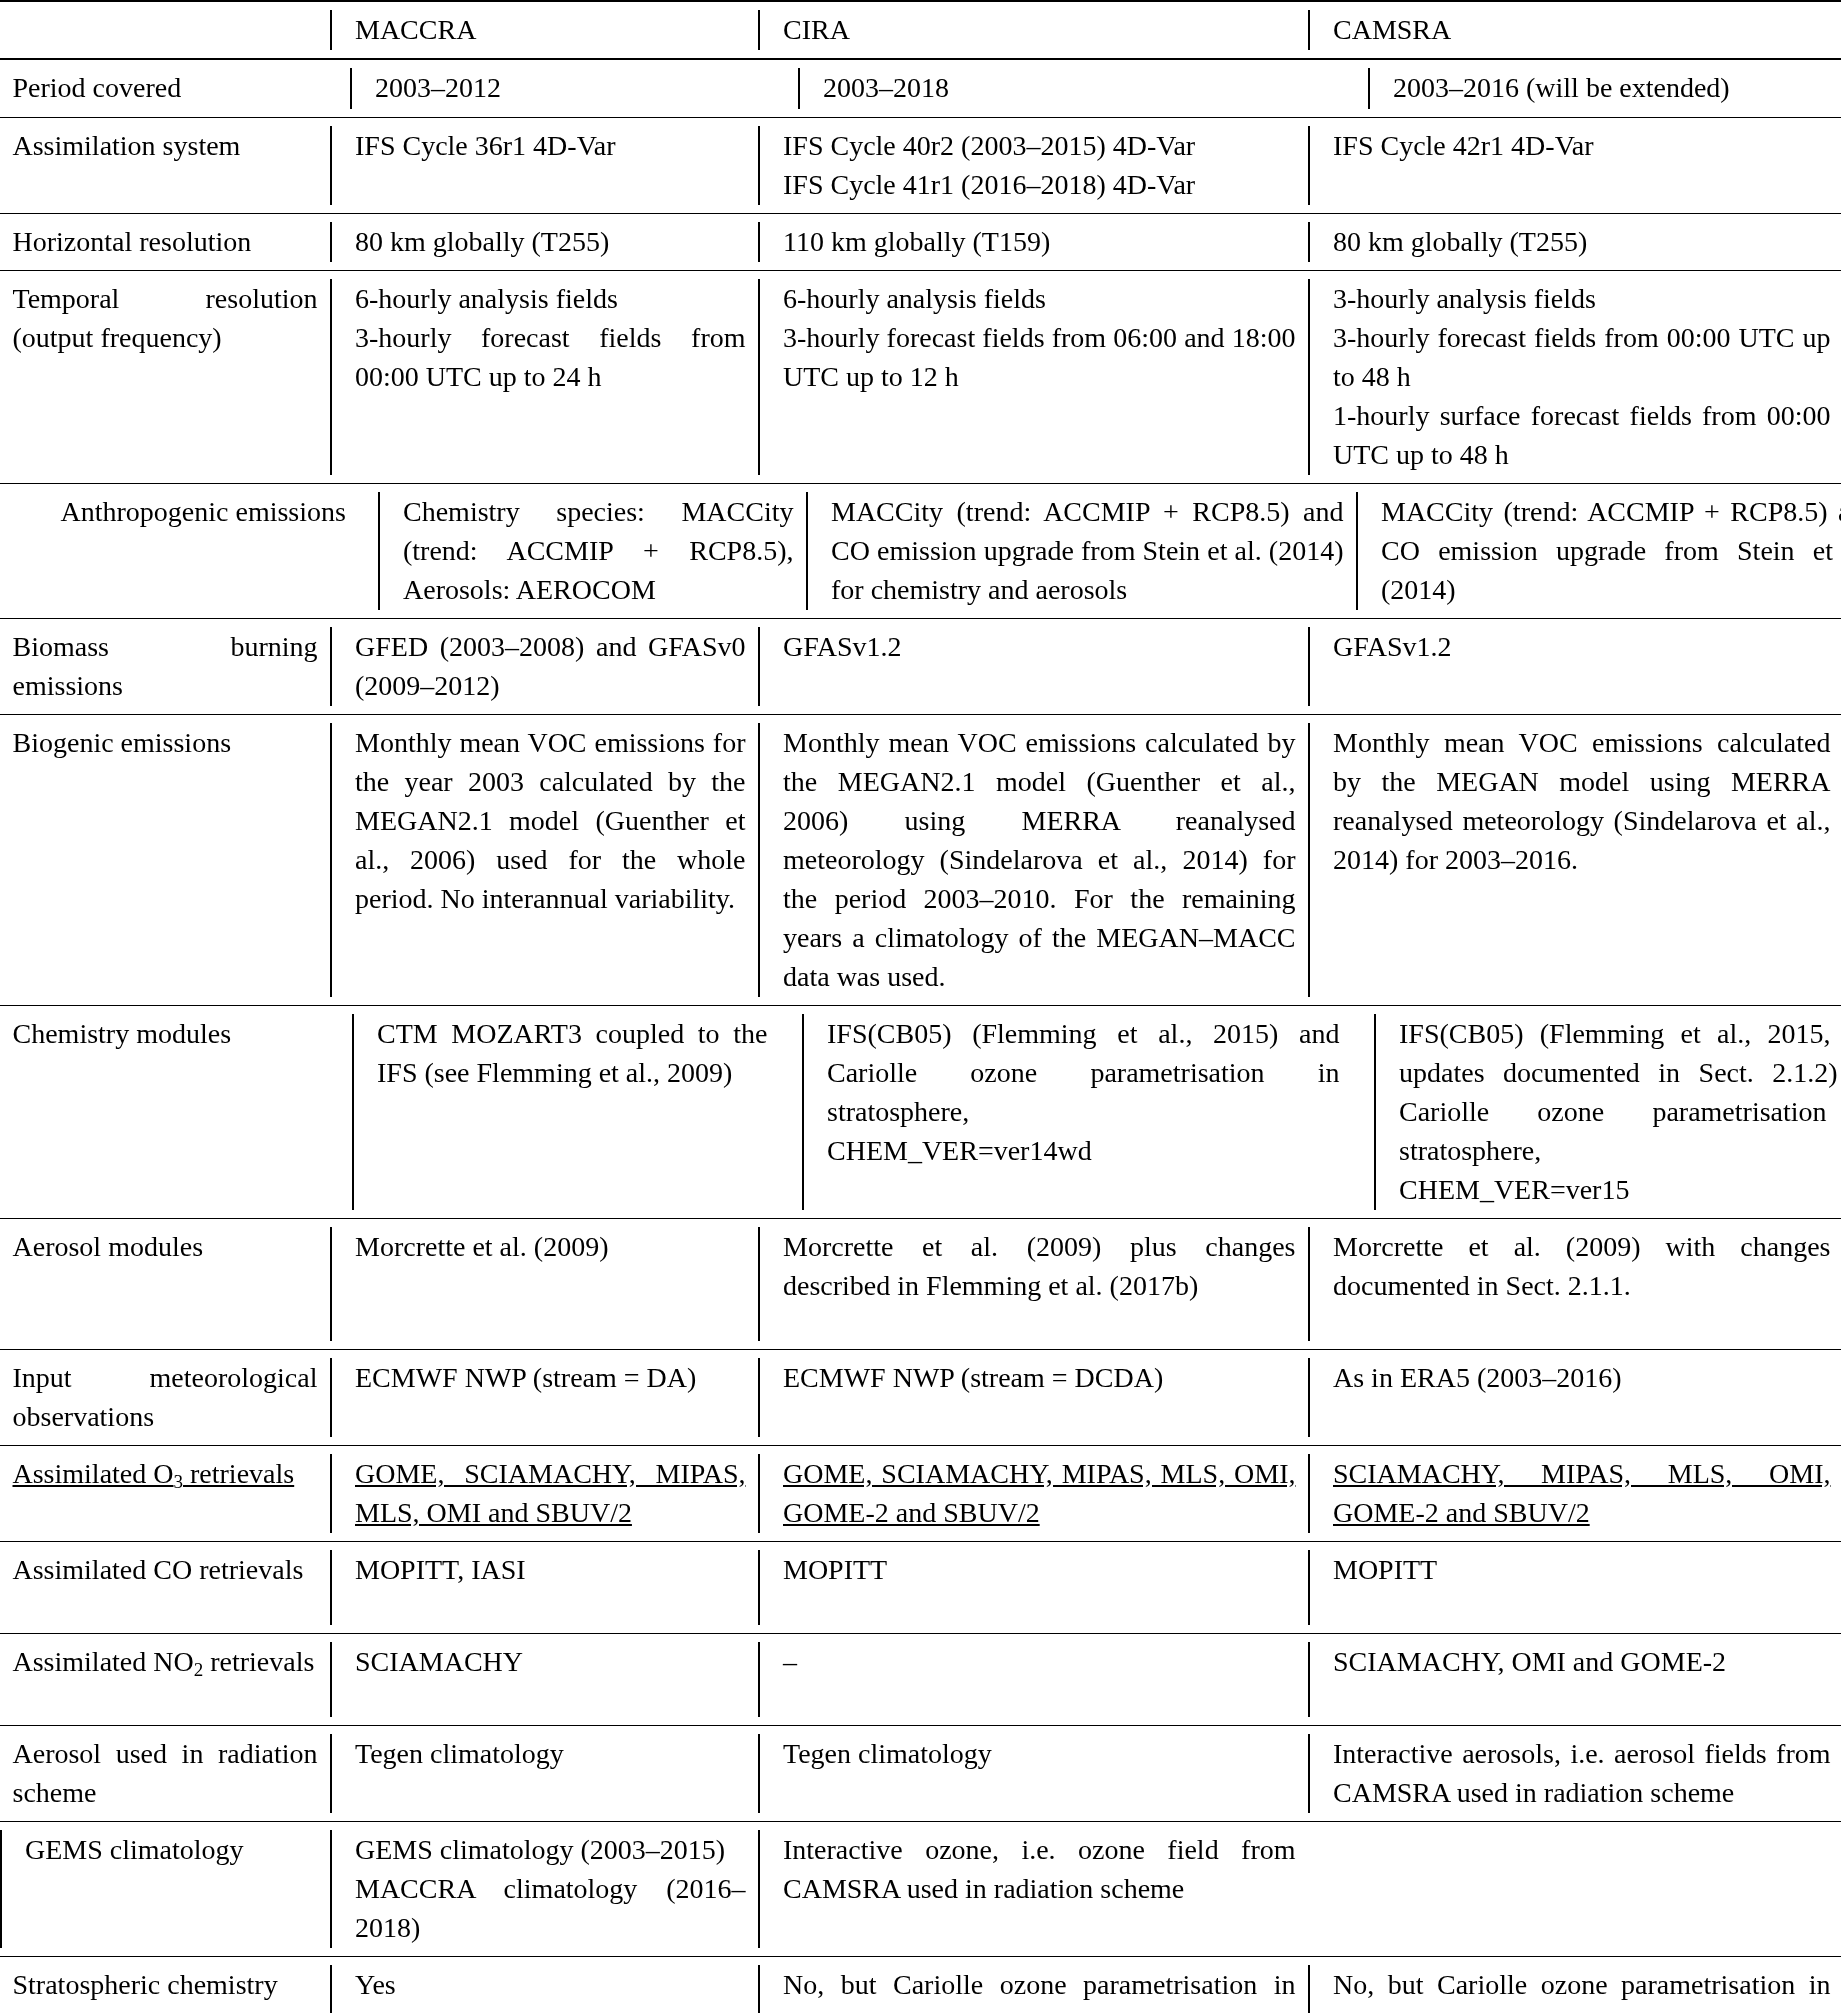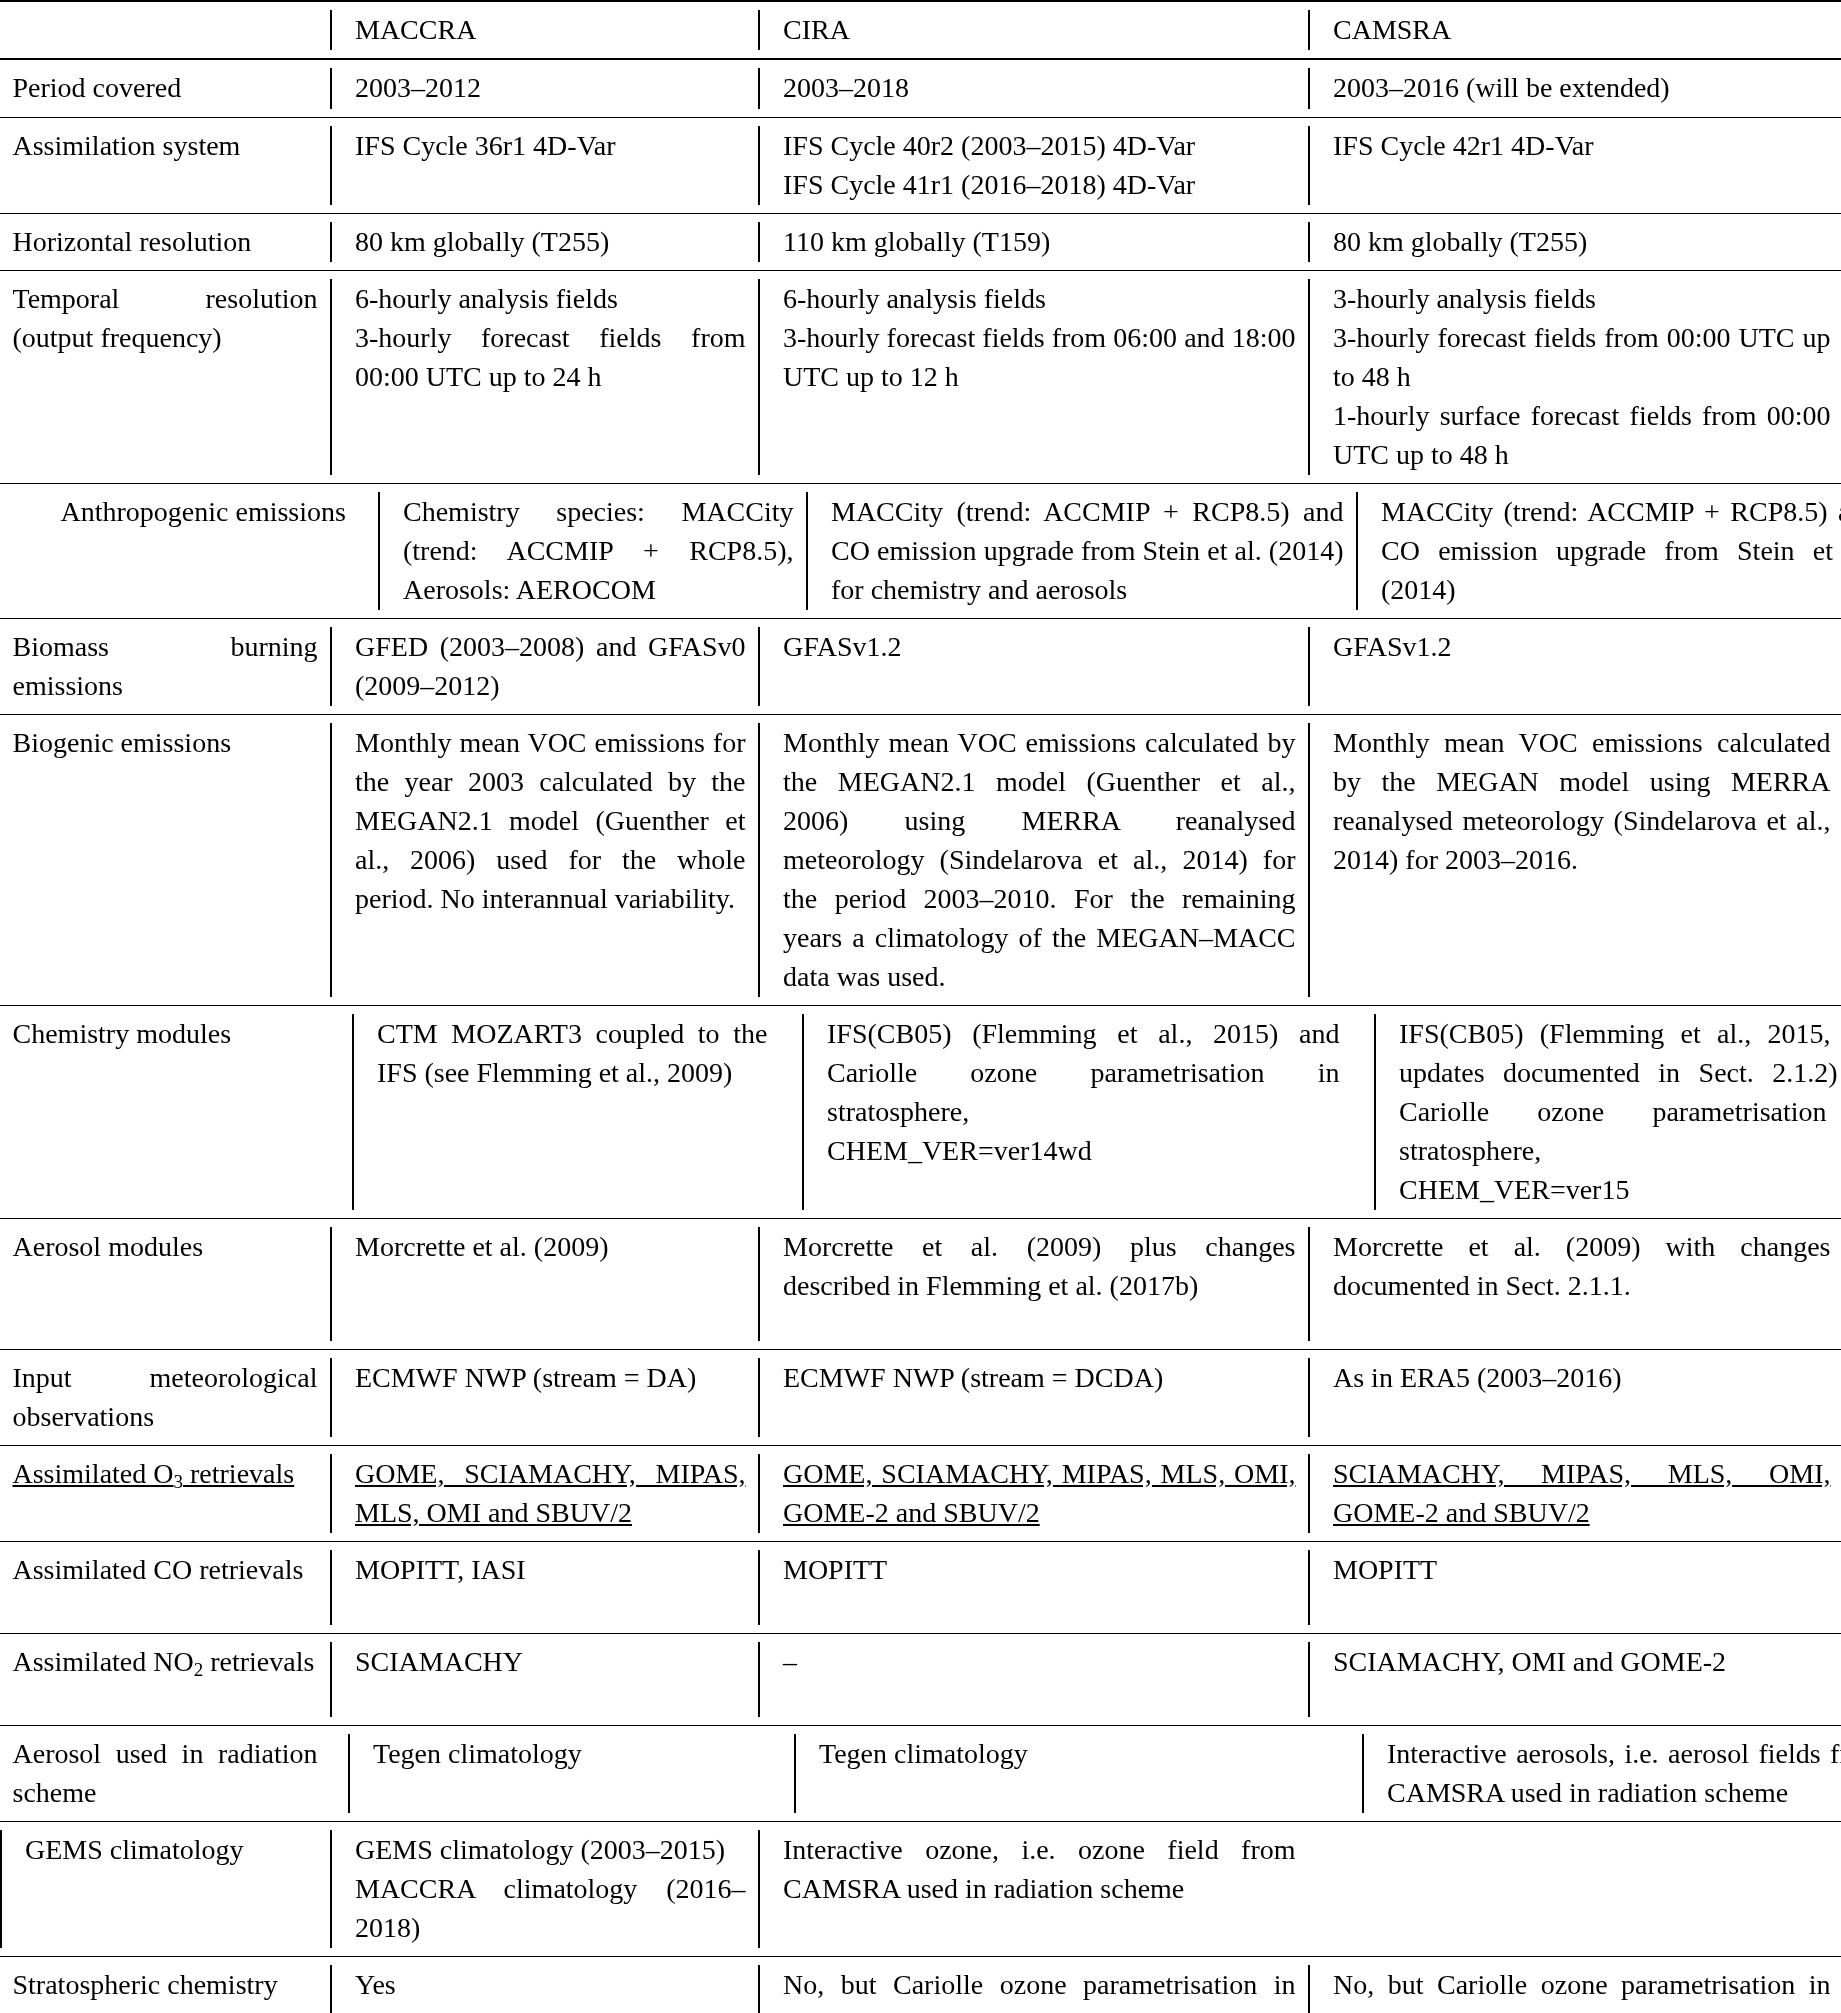--- a/index.html
+++ b/index.html
@@ -19,34 +19,34 @@
     display: grid;
     grid-template-columns: 330px 428px 550px 535px;
     box-sizing: border-box;
   }
   .row + .row { border-top: 1.8px solid #000; }
   .row.header { border-bottom: 2.7px solid #000; }
   .row.header + .row { border-top: 0; }
 
   
   .row:nth-child(1)  { min-height: 53px; }
-  .row:nth-child(2)  { min-height: 57px; }
+  .row:nth-child(2)  { min-height: 57px; gap: 20px; }
   .row:nth-child(3)  { min-height: 96px; }
   .row:nth-child(4)  { min-height: 51px; }
   .row:nth-child(5)  { min-height: 209px; }
   .row:nth-child(6)  { min-height: 129px; padding-left: 48px; }
   .row:nth-child(7)  { min-height: 93px; }
   .row:nth-child(8)  { min-height: 276px; }
   .row:nth-child(9)  { min-height: 201px; gap: 22px; }
   .row:nth-child(10) { min-height: 131px; }
   .row:nth-child(11) { min-height: 94px; }
   .row:nth-child(12) { min-height: 94px; text-decoration: underline; }
   .row:nth-child(13) { min-height: 92px; }
   .row:nth-child(14) { min-height: 92px; }
-  .row:nth-child(15) { min-height: 94px; gap: 18px; }
+  .row:nth-child(15) { min-height: 94px; }
   .row:nth-child(16) { min-height: 90px; }
   .row:nth-child(17) { min-height: 127px; }
 
   .cell {
     position: relative;
     box-sizing: border-box;
     font-size: 28px;
     line-height: 39px;
     padding: 8px 12.5px 9px 12.5px;
     text-align: justify;

